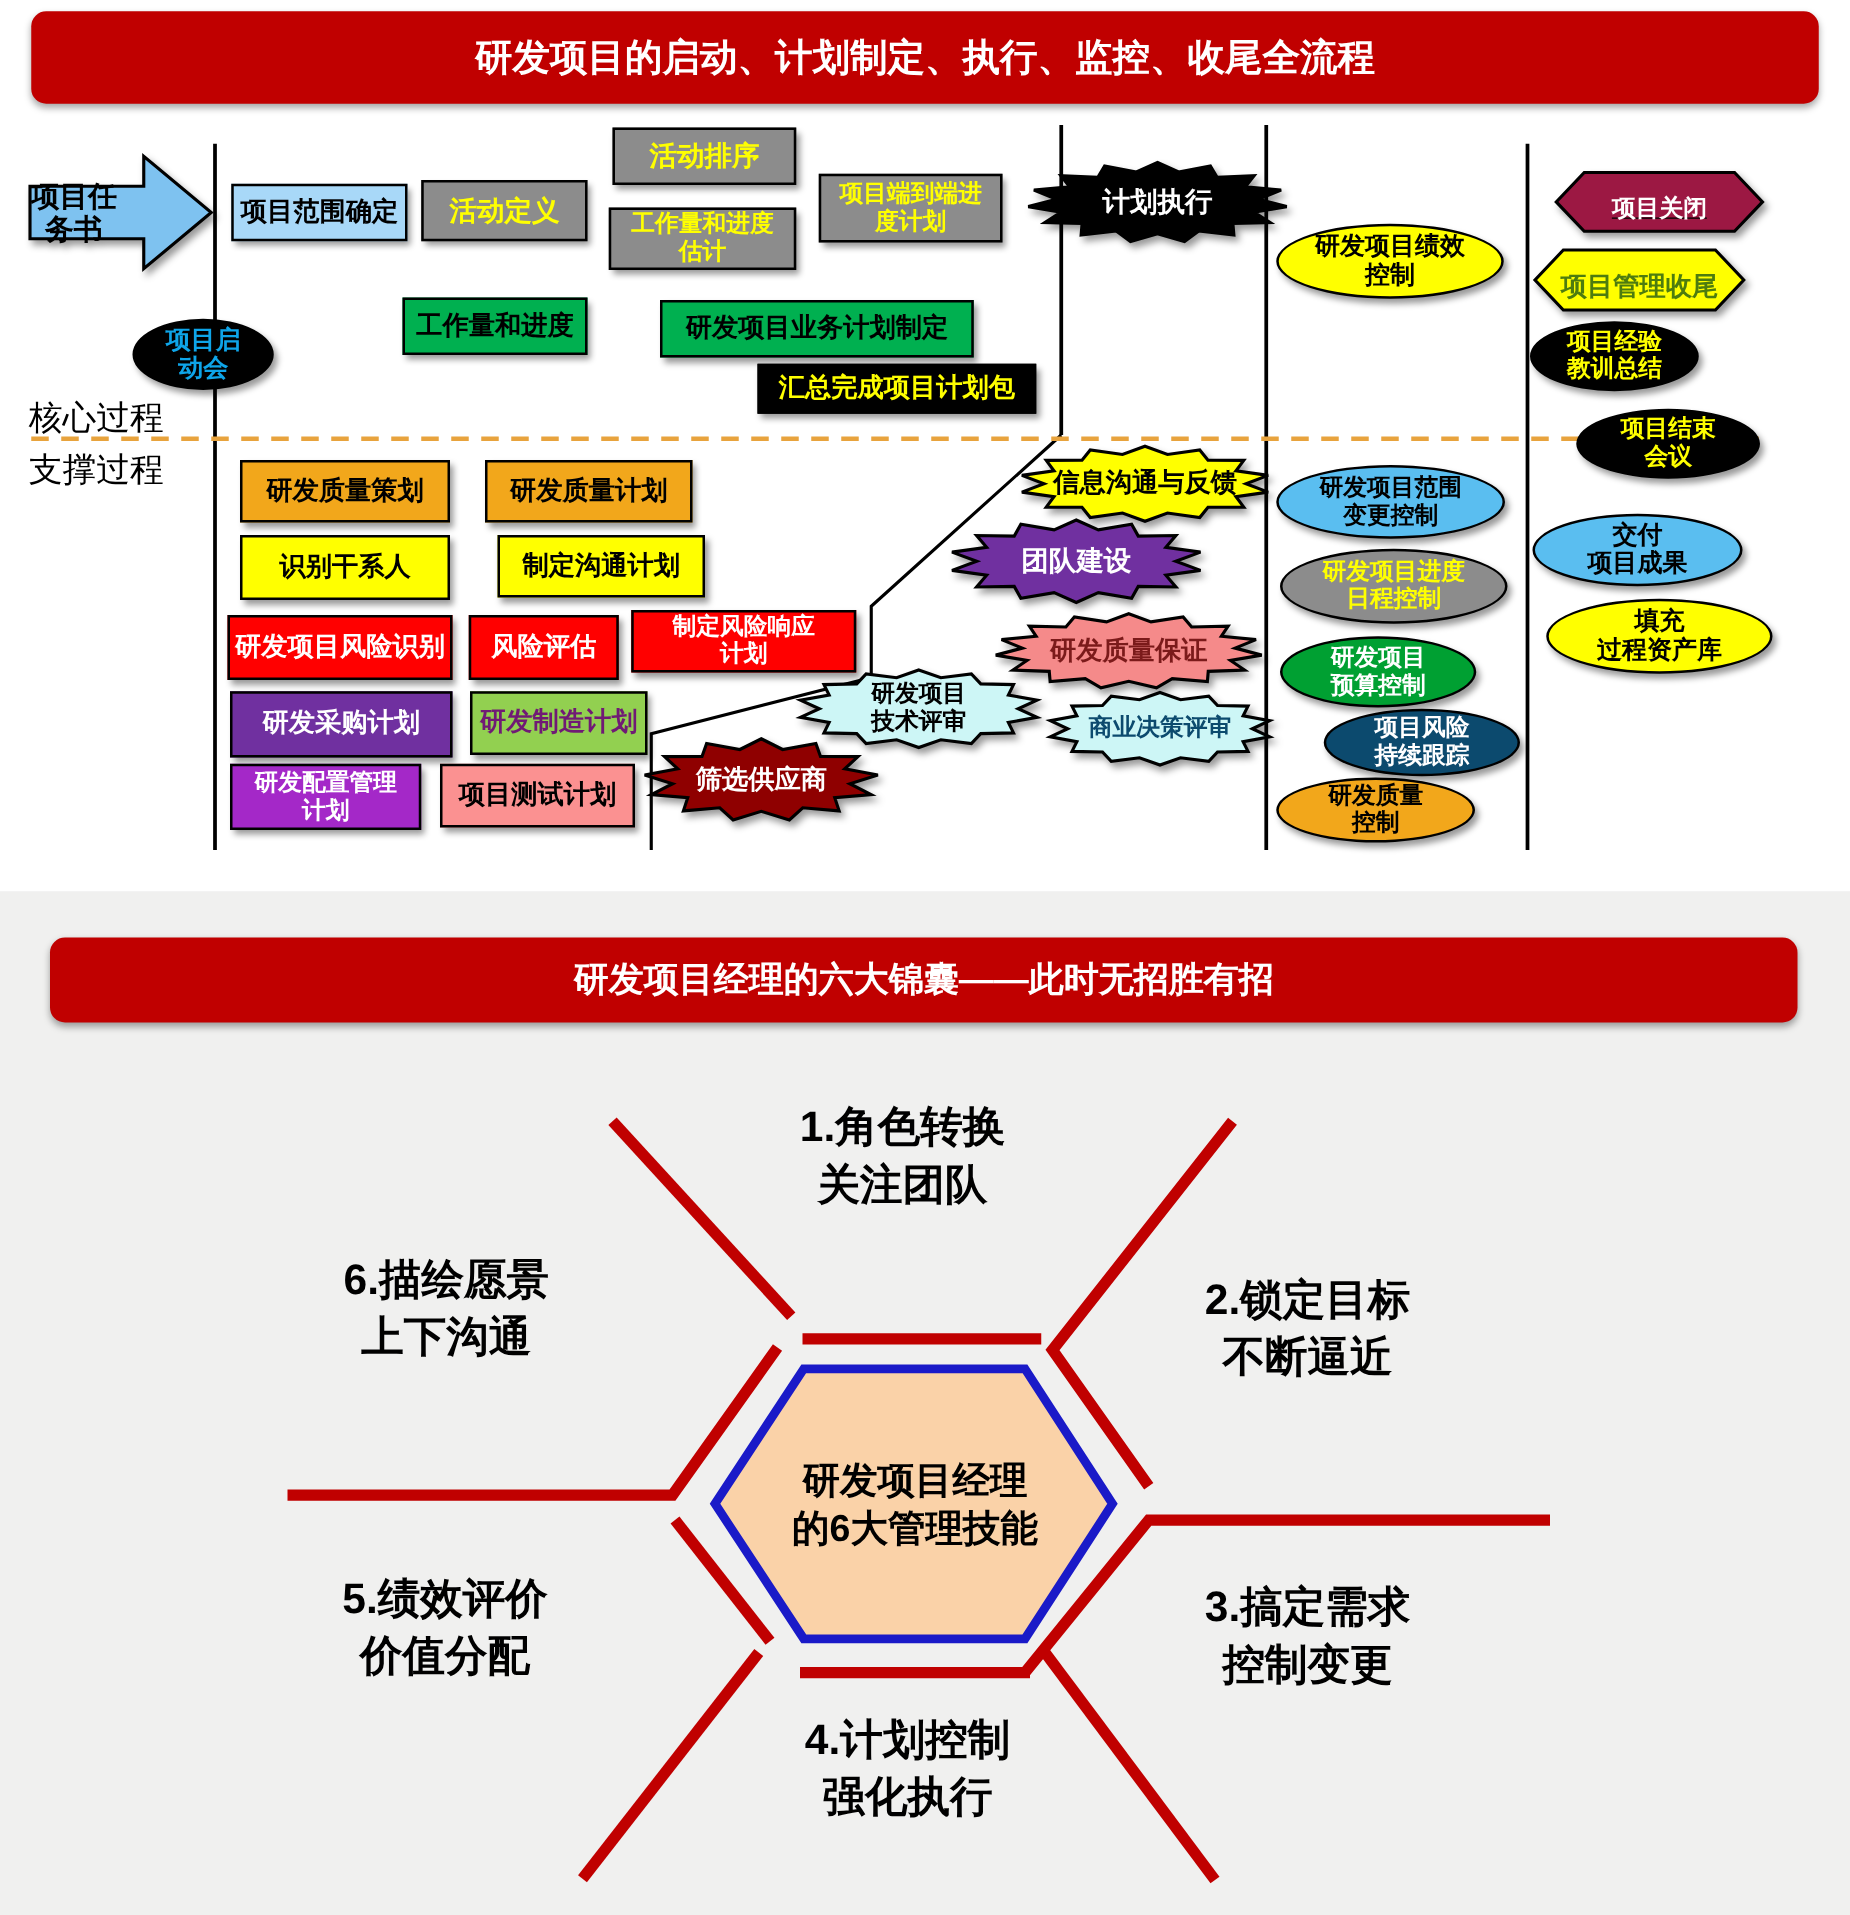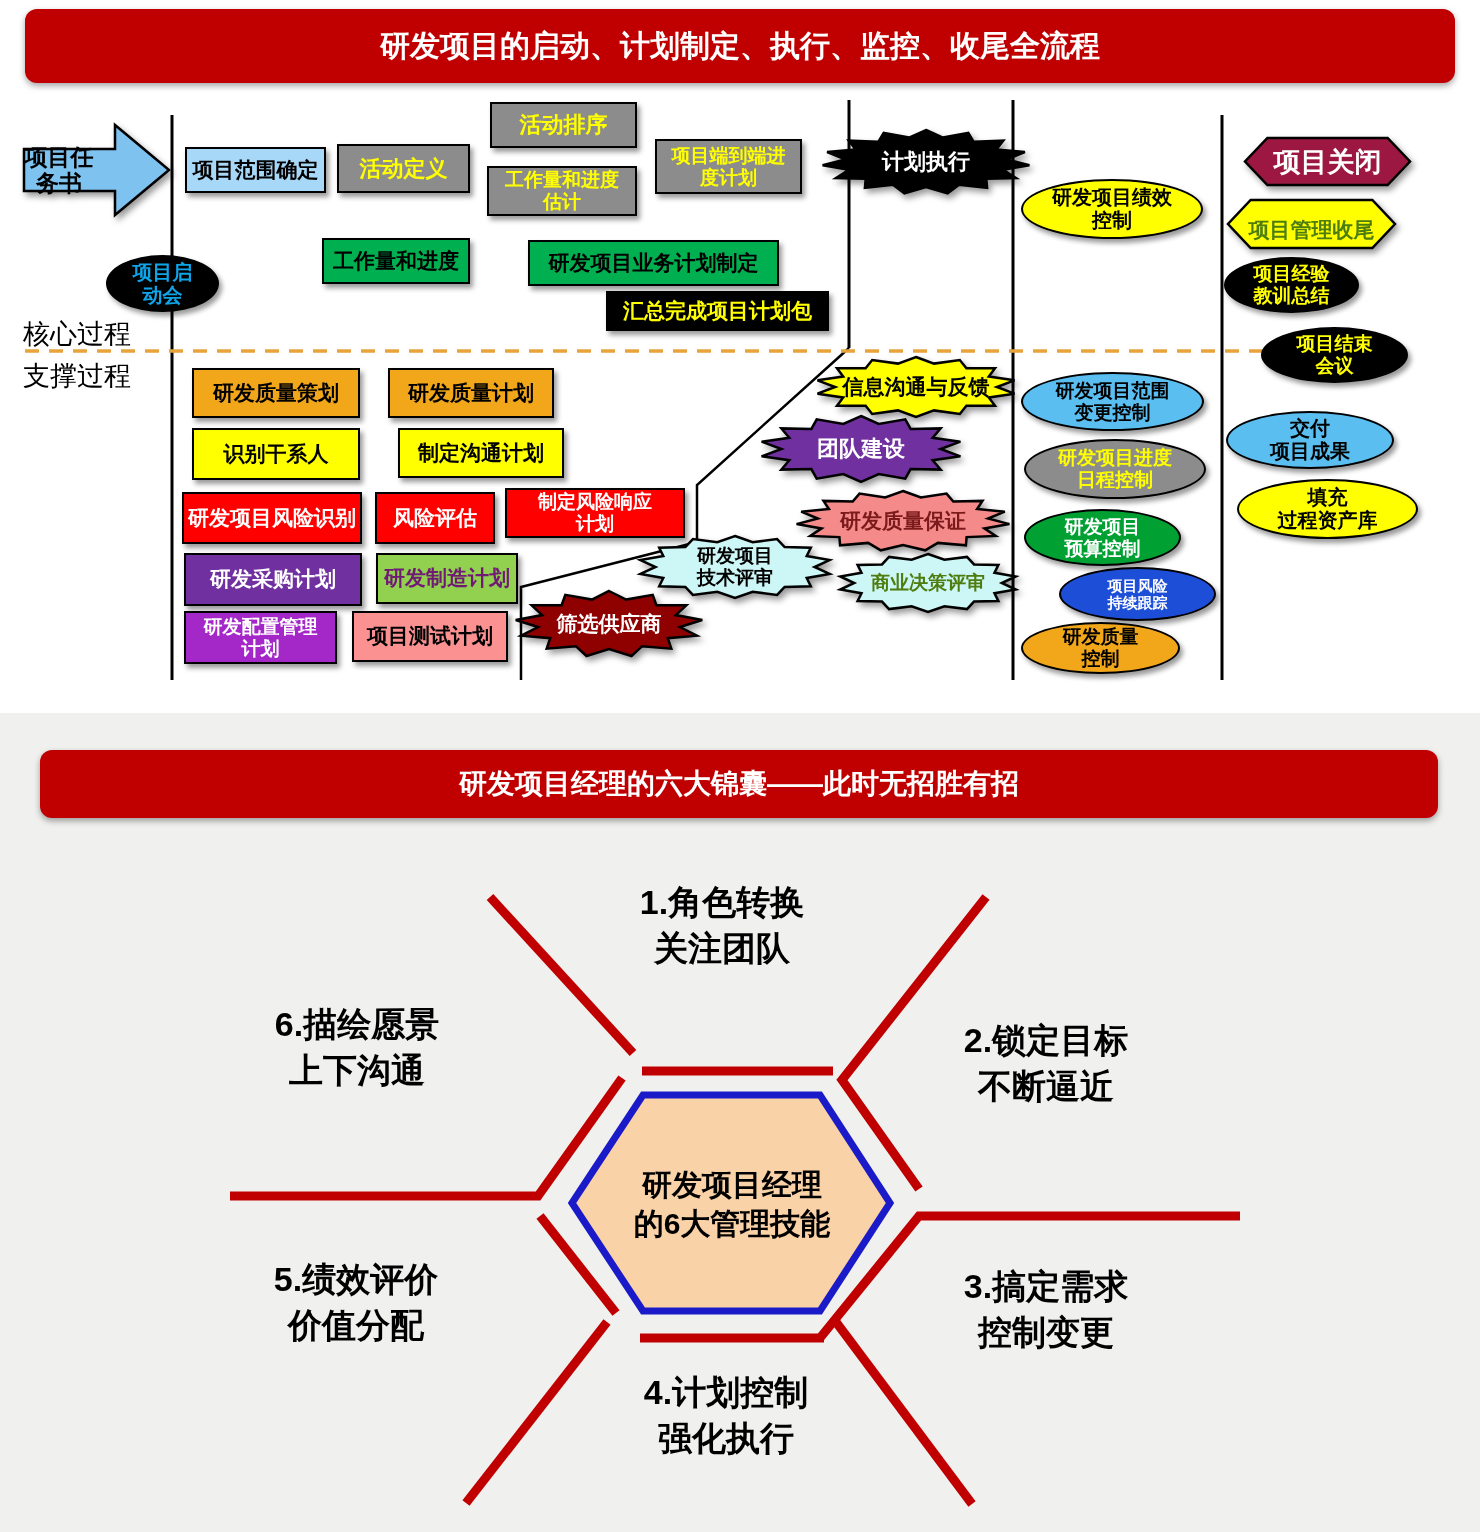--- a/index.html
+++ b/index.html
@@ -89,21 +89,21 @@
   <div class="node shape-node" style="left:820px;top:128px;width:212px;height:68px;font-size:22px;">
     <svg width="212" height="68" viewBox="0 0 212 68">
         <polygon fill="#000000" points="106.0,2.0 122.9,9.6 148.3,4.8 153.7,13.8 183.3,12.6 176.3,21.5 204.9,24.1 186.7,31.4 209.4,37.3 183.1,41.7 196.1,50.0 166.3,50.7 167.1,59.9 139.0,56.8 127.6,65.3 106.0,59.0 84.4,65.3 73.0,56.8 44.9,59.9 45.7,50.7 15.9,50.0 28.9,41.7 2.6,37.3 25.3,31.4 7.1,24.1 35.7,21.5 28.7,12.6 58.3,13.8 63.7,4.8 89.1,9.6"></polygon>
       </svg>
     <span class="lbl" style="color: rgb(255, 255, 255);">计划执行</span>
   </div>
 
   <div class="node ellipse" style="left: 1021px; top: 179px; width: 182px; height: 60px; font-size: 20px; background-color: rgb(255, 255, 0); color: rgb(0, 0, 0);">研发项目绩效
 控制</div>
 
-  <div class="node shape-node" style="left:1244px;top:137px;width:167px;height:51px;font-size:27px;">
+  <div class="node shape-node" style="left:1244px;top:137px;width:167px;height:62px;font-size:19px;text-decoration:underline;">
     <svg width="167" height="49" viewBox="0 0 167 49">
         <polygon fill="#9C1843" points="23.380000000000003,1 143.62,1 166,24.5 143.62,48 23.380000000000003,48 1,24.5"></polygon>
       </svg>
     <span class="lbl" style="color: rgb(255, 255, 255);">项目关闭</span>
   </div>
   <div class="node shape-node" style="left:1227px;top:199px;width:169px;height:50px;font-size:21px;">
     <svg width="169" height="50" viewBox="0 0 169 50">
         <polygon fill="#FFFF00" points="23.660000000000004,1 145.34,1 168,25 145.34,49 23.660000000000004,49 1,25"></polygon>
       </svg>
     <span class="lbl" style="color: #4d7c0f; margin-top: 12px;">项目管理收尾</span>
@@ -149,36 +149,36 @@
     <svg width="198" height="66" viewBox="0 0 198 66">
         <polygon fill="#CDF6F6" points="99.0,2.0 116.7,8.2 141.1,5.1 148.6,13.1 174.8,13.7 170.7,22.0 193.6,26.1 178.5,33.0 193.6,39.9 170.7,44.0 174.8,52.3 148.6,52.9 141.1,60.9 116.7,57.8 99.0,64.0 81.3,57.8 56.9,60.9 49.4,52.9 23.2,52.3 27.3,44.0 4.4,39.9 19.5,33.0 4.4,26.1 27.3,22.0 23.2,13.7 49.4,13.1 56.9,5.1 81.3,8.2"></polygon>
       </svg>
     <span class="lbl" style="color: rgb(0, 0, 0);">研发项目
 技术评审</span>
   </div>
   <div class="node shape-node" style="left:836px;top:552px;width:184px;height:62px;font-size:19px;">
     <svg width="184" height="62" viewBox="0 0 184 62">
         <polygon fill="#CDF6F6" points="92.0,2.0 108.4,7.8 131.0,4.9 138.0,12.4 162.4,12.9 158.5,20.7 179.7,24.5 165.8,31.0 179.7,37.5 158.5,41.3 162.4,49.1 138.0,49.6 131.0,57.1 108.4,54.2 92.0,60.0 75.6,54.2 53.0,57.1 46.0,49.6 21.6,49.1 25.5,41.3 4.3,37.5 18.2,31.0 4.3,24.5 25.5,20.7 21.6,12.9 46.0,12.4 53.0,4.9 75.6,7.8"></polygon>
       </svg>
-    <span class="lbl" style="color: #4d7c0f;">商业决策评审</span>
+    <span class="lbl" style="color: #0c4a6e;">商业决策评审</span>
   </div>
   <div class="node shape-node" style="left:513px;top:589px;width:192px;height:70px;font-size:21px;">
     <svg width="192" height="70" viewBox="0 0 192 70">
         <polygon fill="#8F0000" points="96.0,2.0 113.1,10.6 139.7,5.8 143.4,16.2 173.4,16.3 162.8,26.1 189.3,31.0 166.9,38.0 183.9,46.7 154.8,49.2 158.3,59.7 129.2,57.2 118.5,67.0 96.0,60.1 73.5,67.0 62.8,57.2 33.7,59.7 37.2,49.2 8.1,46.7 25.1,38.0 2.7,31.0 29.2,26.1 18.6,16.3 48.6,16.2 52.3,5.8 78.9,10.6"></polygon>
       </svg>
     <span class="lbl" style="color: rgb(255, 255, 255);">筛选供应商</span>
   </div>
 
   <div class="node ellipse" style="left: 1021px; top: 372px; width: 183px; height: 59px; font-size: 19px; background-color: rgb(90, 190, 240); color: rgb(0, 0, 0);">研发项目范围
 变更控制</div>
   <div class="node ellipse" style="left: 1024px; top: 439px; width: 182px; height: 60px; font-size: 19px; background-color: rgb(140, 140, 140); color: rgb(255, 255, 0);">研发项目进度
 日程控制</div>
   <div class="node ellipse" style="left: 1024px; top: 509px; width: 157px; height: 57px; font-size: 19px; background-color: rgb(0, 160, 50); color: rgb(255, 255, 255);">研发项目
 预算控制</div>
-  <div class="node ellipse" style="left: 1059px; top: 567px; width: 157px; height: 54px; font-size: 15px; background-color: #1d4ed8; color: rgb(255, 255, 255);">项目风险
+  <div class="node ellipse" style="left: 1059px; top: 567px; width: 157px; height: 54px; font-size: 19px; background-color: #0c4a6e; color: rgb(255, 255, 255);">项目风险
 持续跟踪</div>
   <div class="node ellipse" style="left: 1021px; top: 622px; width: 159px; height: 52px; font-size: 19px; background-color: rgb(242, 167, 27); color: rgb(0, 0, 0);">研发质量
 控制</div>
 
   <div class="node ellipse" style="left: 1226px; top: 411px; width: 168px; height: 58px; font-size: 20px; background-color: rgb(90, 190, 240); color: rgb(0, 0, 0);">交付
 项目成果</div>
   <div class="node ellipse" style="left: 1237px; top: 479px; width: 181px; height: 60px; font-size: 20px; background-color: rgb(255, 255, 0); color: rgb(0, 0, 0);">填充
 过程资产库</div>
 
   <div id="hex-center-label">研发项目经理

